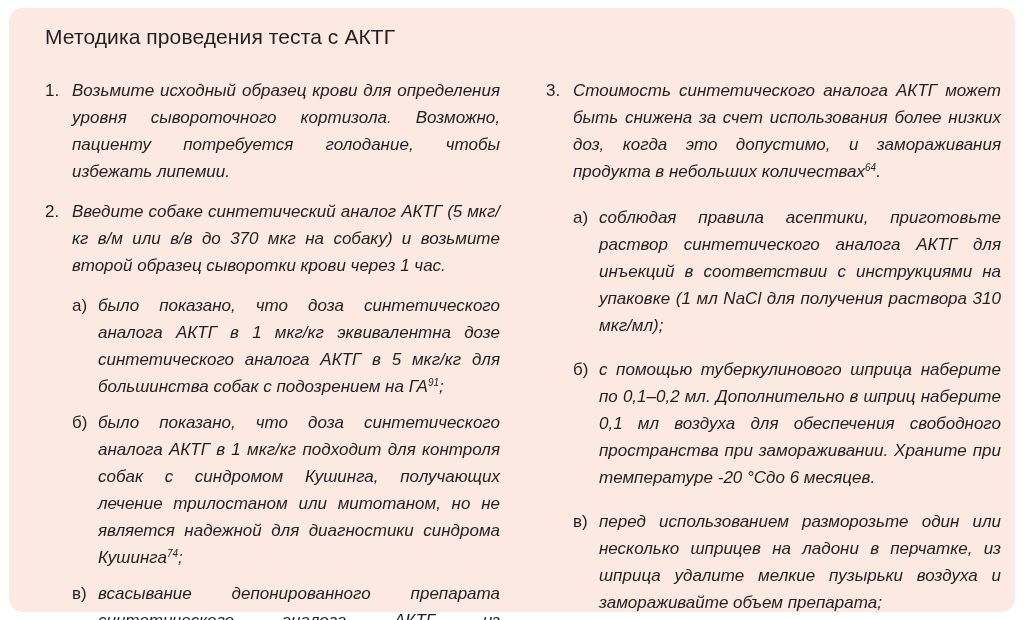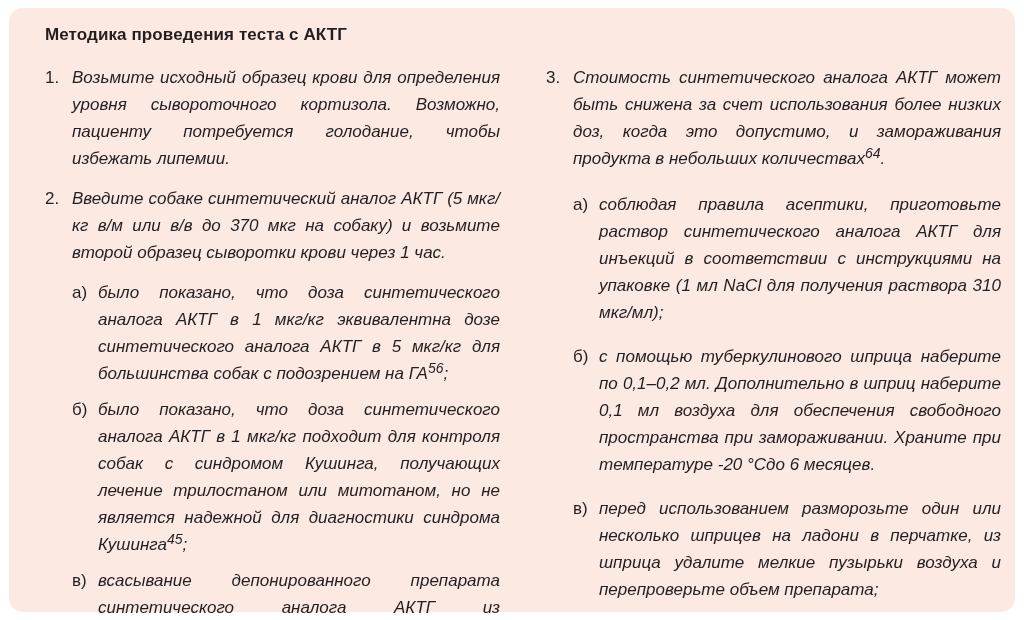--- a/index.html
+++ b/index.html
@@ -21,23 +21,23 @@
     top: 8px;
     right: 9px;
     bottom: 8px;
     background: #fbe9e2;
     border-radius: 14px;
     box-sizing: border-box;
     padding: 17px 34px 14px 36px;
     color: #231f20;
   }
   .title {
-    font-size: 17px;
-    font-weight: bold;
-    margin: 0 0 19px 0;
+    font-size: 21px;
+    font-weight: normal;
+    margin: 0 0 28px 0;
     letter-spacing: 0.1px;
   }
   .columns {
     display: flex;
     gap: 46px;
   }
   .col {
     width: 455px;
     flex: 0 0 455px;
   }
@@ -61,21 +61,21 @@
   }
   .body {
     margin: 0;
     flex: 1 1 auto;
     font-size: 17px;
     line-height: 27px;
     text-align: justify;
     font-style: italic;
   }
   .body sup {
-    font-size: 14px;
+    font-size: 10px;
     line-height: 0;
     vertical-align: baseline;
     position: relative;
     top: -6px;
   }
 </style>
 </head>
 <body>
 
 <div class="page">
@@ -92,26 +92,26 @@
           <p class="body">Возьмите исходный образец крови для определения уровня сывороточного кортизола. Возможно, пациенту потребуется голодание, чтобы избежать липемии.</p>
         </div>
 
         <div class="item">
           <span class="num">2.</span>
           <p class="body">Введите собаке синтетический аналог АКТГ (5 мкг/кг в/м или в/в до 370 мкг на собаку) и возьмите второй образец сыворотки крови через 1 час.</p>
         </div>
 
         <div class="subitem">
           <span class="marker">а)</span>
-          <p class="body"><span>было показано, что доза синтетического аналога АКТГ в 1 мкг/кг эквивалентна дозе синтетического аналога АКТГ в 5 мкг/кг для большинства собак с подозрением на ГА</span><sup>56</sup><span>;</span></p>
+          <p class="body"><span>было показано, что доза синтетического аналога АКТГ в 1 мкг/кг эквивалентна дозе синтетического аналога АКТГ в 5 мкг/кг для большинства собак с подозрением на ГА</span><sup>91</sup><span>;</span></p>
         </div>
 
         <div class="subitem">
           <span class="marker">б)</span>
-          <p class="body"><span>было показано, что доза синтетического аналога АКТГ в 1 мкг/кг подходит для контроля собак с синдромом Кушинга, получающих лечение трилостаном или митотаном, но не является надежной для диагностики синдрома Кушинга</span><sup>45</sup><span>;</span></p>
+          <p class="body"><span>было показано, что доза синтетического аналога АКТГ в 1 мкг/кг подходит для контроля собак с синдромом Кушинга, получающих лечение трилостаном или митотаном, но не является надежной для диагностики синдрома Кушинга</span><sup>74</sup><span>;</span></p>
         </div>
 
         <div class="subitem">
           <span class="marker">в)</span>
           <p class="body">всасывание депонированного препарата синтетического аналога АКТГ из внутримышечного пространства может замедляться. Таким образом, пробы на кортизол следует сдавать как через 1, так и через 2 часа после инъекции.</p>
         </div>
 
       </div>
 
       <div class="col col-right">
@@ -126,21 +126,21 @@
           <p class="body">соблюдая правила асептики, приготовьте раствор синтетического аналога АКТГ для инъекций в соответствии с инструкциями на упаковке (1 мл NaCl для получения раствора 310 мкг/мл);</p>
         </div>
 
         <div class="subitem">
           <span class="marker">б)</span>
           <p class="body">с помощью туберкулинового шприца наберите по 0,1–0,2 мл. Дополнительно в шприц наберите 0,1 мл воздуха для обеспечения свободного пространства при замораживании. Храните при температуре -20 °Сдо 6 месяцев.</p>
         </div>
 
         <div class="subitem">
           <span class="marker">в)</span>
-          <p class="body">перед использованием разморозьте один или несколько шприцев на ладони в перчатке, из шприца удалите мелкие пузырьки воздуха и перепроверьте объем препарата;</p>
+          <p class="body">перед использованием разморозьте один или несколько шприцев на ладони в перчатке, из шприца удалите мелкие пузырьки воздуха и замораживайте объем препарата;</p>
         </div>
 
         <div class="subitem">
           <span class="marker">г)</span>
           <p class="body">после размораживания используйте раствор или выбросьте его. Не замораживайте повторно.</p>
         </div>
 
       </div>
 
     </div>

